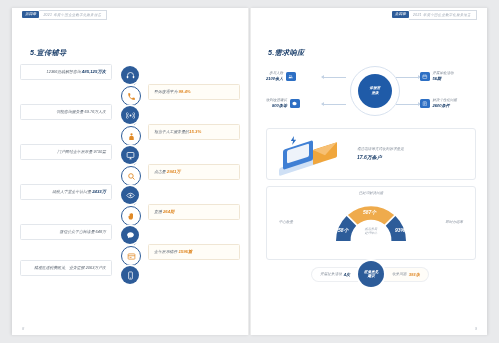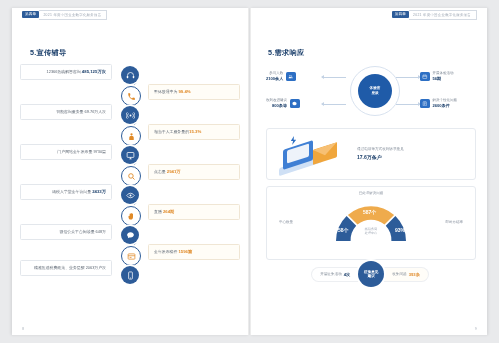--- a/index.html
+++ b/index.html
@@ -2,21 +2,21 @@
 <html><head>
 <meta charset="utf-8">
 <style>
   html,body{margin:0;padding:0;}
   body{
     width:499px;height:343px;
     background:#e9eaec;
     font-family:"Liberation Sans","DejaVu Sans",sans-serif;
     overflow:hidden;
   }
-  .spread{position:relative;width:499px;height:343px;}
+  .spread{position:relative;width:499px;height:343px;font-style:italic;}
 
   .page{position:absolute;top:8px;height:327px;background:#ffffff;}
   .page-left{left:12px;width:237px;box-shadow:-1px 0 3px rgba(0,0,0,.10);}
   .page-right{left:250px;width:237px;box-shadow:1px 0 3px rgba(0,0,0,.10);}
   .gutter{position:absolute;left:248px;top:8px;width:3px;height:327px;
     background:linear-gradient(90deg,rgba(0,0,0,.10),rgba(0,0,0,.02),rgba(0,0,0,.10));}
 
   
   .rh{position:absolute;top:10px;display:flex;align-items:center;height:9px;}
   .rh-left{left:22px;}

